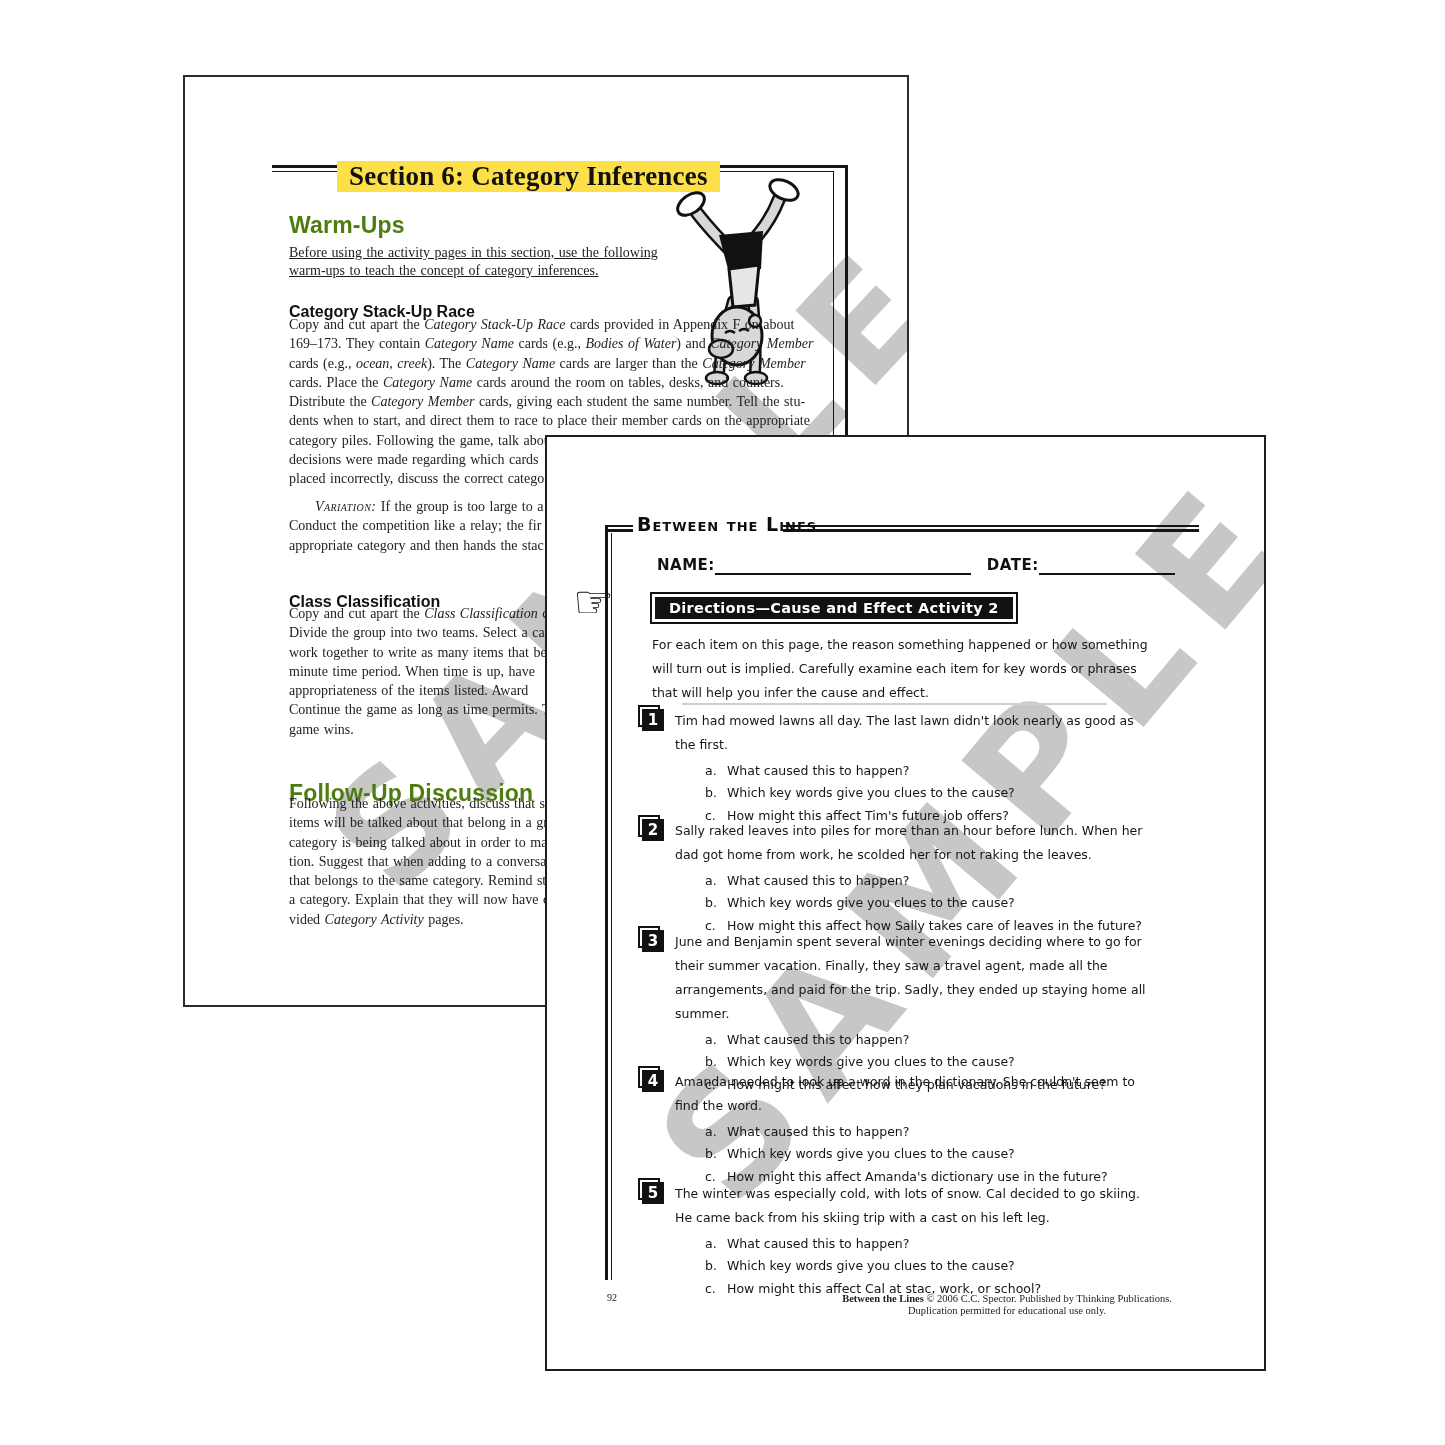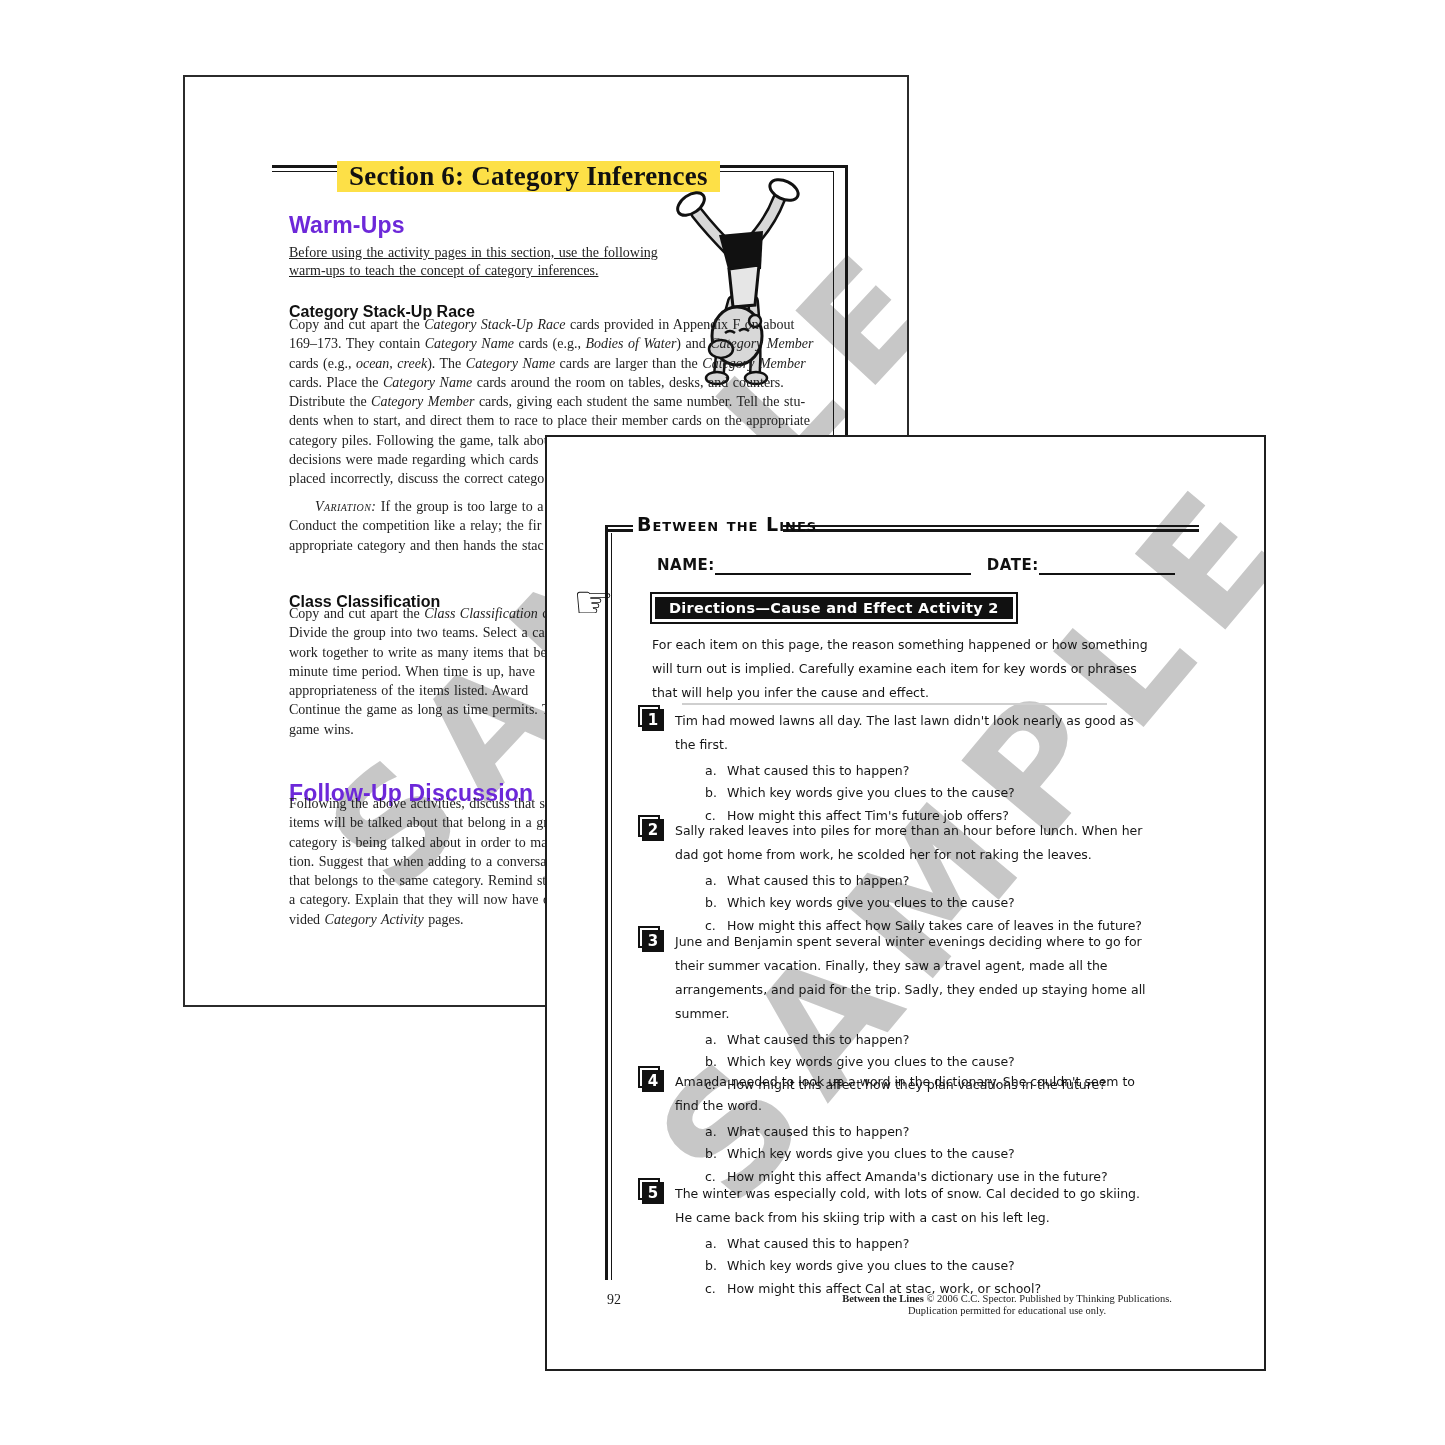--- a/index.html
+++ b/index.html
@@ -12,21 +12,21 @@
              white-space:nowrap;z-index:0;user-select:none;}
   .wm-back{left:50px;top:440px;font-size:150px;letter-spacing:22px;transform:rotate(-47deg);transform-origin:360px 75px;}
   .wm-front{left:15px;top:380px;font-size:162px;letter-spacing:24px;transform:rotate(-50deg);transform-origin:350px 85px;}
   .bp-frame-outer{position:absolute;left:87px;top:88px;width:573px;height:820px;
                   border-top:3px solid #151515;border-right:3px solid #151515;z-index:1;}
   .bp-frame-inner{position:absolute;left:87px;top:94px;width:561px;height:808px;
                   border-top:1px solid #151515;border-right:1px solid #151515;z-index:1;}
   .bp-title{position:absolute;left:152px;top:66px;background:#fde047;padding:0 12px;z-index:2;
             font-family:"Liberation Serif",serif;font-weight:bold;font-size:27px;letter-spacing:0.2px;color:#111;}
   .h-large{position:absolute;left:104px;font-family:"Liberation Sans",sans-serif;font-weight:bold;
-           font-size:23px;color:#6d28d9;z-index:2;letter-spacing:0.2px;}
+           font-size:23px;color:#4d7c0f;z-index:2;letter-spacing:0.2px;}
   .h-small{position:absolute;left:104px;font-family:"Liberation Sans",sans-serif;font-weight:bold;
            font-size:16px;color:#111;z-index:2;}
   .linegroup{position:absolute;left:104px;z-index:2;}
   .bline{font-size:14px;line-height:19.3px;white-space:nowrap;word-spacing:1px;color:#222;}
   .warm-intro .bline{line-height:18px;}
   .var-block .bline:first-of-type{text-indent:26px;}
   .it{font-style:italic;}
   .bd{font-weight:bold;}
   .sc{font-variant:small-caps;letter-spacing:0.4px;font-style:italic;}
   .cartoon{position:absolute;left:478px;top:96px;z-index:2;}
@@ -60,21 +60,21 @@
   .item:nth-of-type(4){top:633px;}
   .item:nth-of-type(5){top:745px;}
   .badge{position:absolute;left:-33px;top:0;width:22px;height:22px;}
   .badge-back{position:absolute;left:-4px;top:-4px;width:18px;height:18px;background:#fff;border:2px solid #111;}
   .badge-num{position:absolute;left:0;top:0;width:22px;height:22px;background:#111;color:#fff;
              display:flex;align-items:center;justify-content:center;font-size:15px;font-weight:bold;
              font-family:"DejaVu Sans",sans-serif;}
   .item-qs{margin-top:3px;}
   .qline{display:flex;padding-left:30px;font-size:12.5px;line-height:22.4px;color:#161616;white-space:nowrap;}
   .qletter{width:22px;flex:0 0 22px;}
-  .fp-footer-page{position:absolute;left:60px;top:855px;font-family:"Liberation Serif",serif;font-size:14px;z-index:2;}
+  .fp-footer-page{position:absolute;left:60px;top:855px;font-family:"Liberation Serif",serif;font-size:10px;z-index:2;}
   .fp-footer-right{position:absolute;right:92px;top:856px;text-align:center;font-family:"Liberation Serif",serif;
                    font-size:10.5px;line-height:12px;color:#222;z-index:2;}
 </style>
 </head>
 <body>
 
 <div class="canvas">
 
   <section class="page back-page">
     <div class="watermark wm-back">SAMPLE</div>

